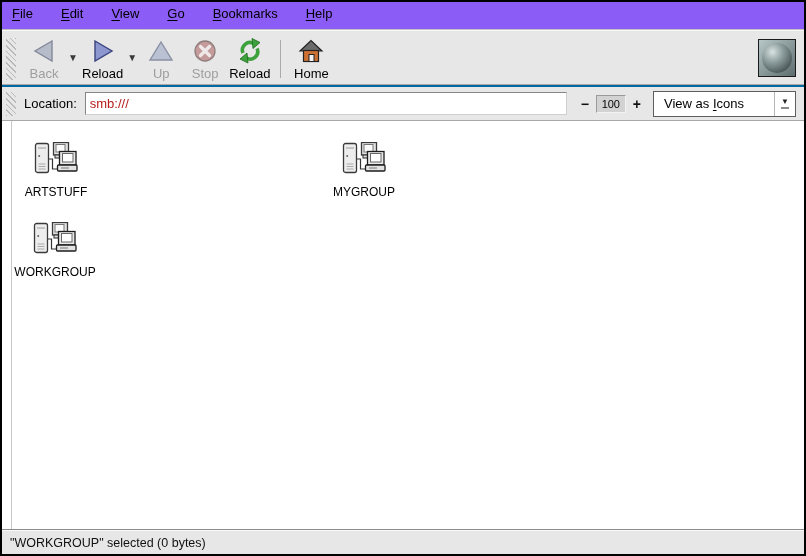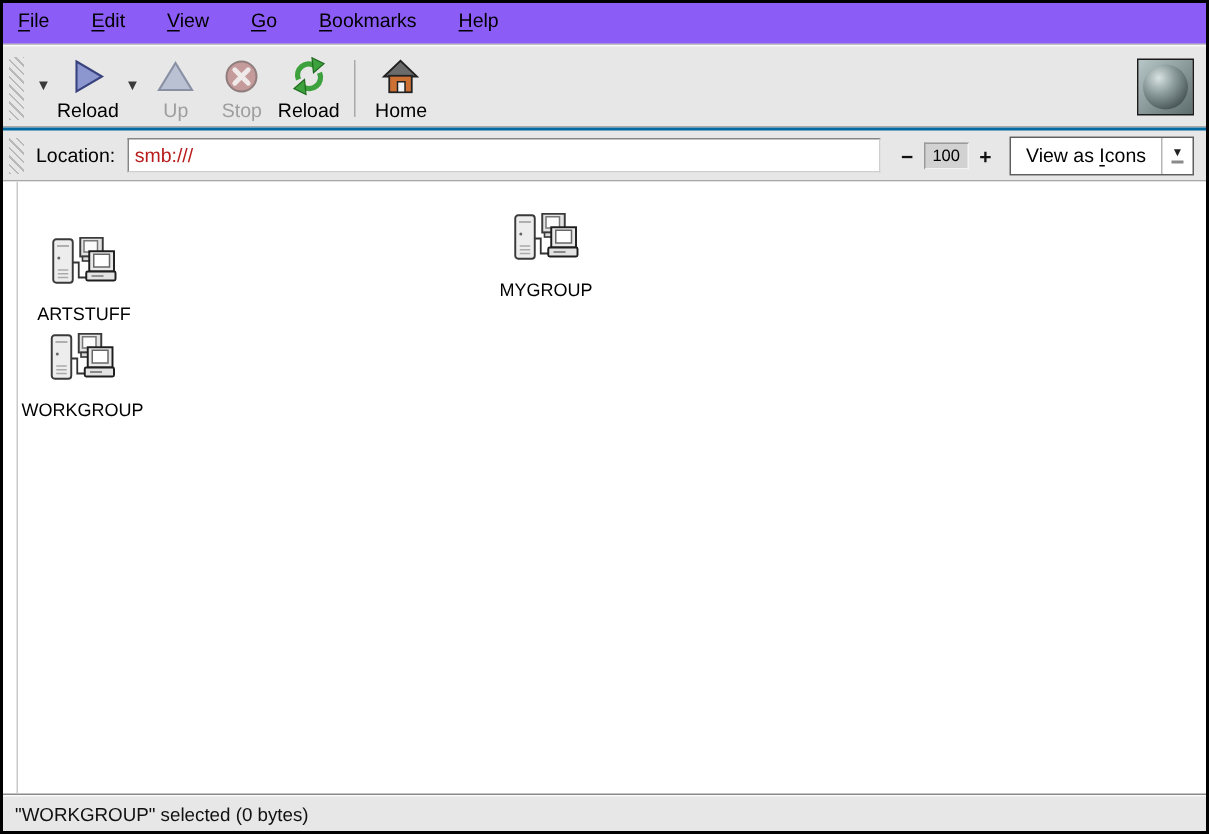--- a/index.html
+++ b/index.html
@@ -87,21 +87,21 @@
   .zoom-btn { font-size:14px; font-weight:bold; color:#111; padding:0 4px; line-height:20px; }
   .zoom-box {
     width:30px; height:18px; margin:4px 3px;
     background:#d2d2d2;
     border:1px solid #9a9a9a;
     border-bottom-color:#f2f2f2; border-right-color:#f2f2f2;
     font-size:11px; text-align:center; line-height:16px; color:#000;
   }
   .viewas {
     display:flex; align-items:stretch; height:26px;
-    background:#fff; border:1px solid #5e5e5e;
+    background:#fff; border:1px solid #5e5e5e;gap:20px;
   }
   .viewas-text { font-size:13px; padding:4px 10px 0 10px; white-space:nowrap; color:#000; }
   .viewas-arrow {
     width:21px; border-left:1px solid #b5b5b5;
     display:flex; flex-direction:column; align-items:center; justify-content:center;
   }
   .viewas-arrow .ar { font-size:8px; color:#222; line-height:6px; }
   .viewas-arrow .bar { width:8px; height:2px; background:#8a8a8a; margin-top:2px; }
 
   
@@ -135,20 +135,28 @@
     <span class="menu-item"><span></span><span class="mn">E</span><span>dit</span></span>
     <span class="menu-item"><span></span><span class="mn">V</span><span>iew</span></span>
     <span class="menu-item"><span></span><span class="mn">G</span><span>o</span></span>
     <span class="menu-item"><span></span><span class="mn">B</span><span>ookmarks</span></span>
     <span class="menu-item"><span></span><span class="mn">H</span><span>elp</span></span>
   </div>
 
   <div class="toolbar">
     <div class="grip"></div>
 
+    <div class="tbtn disabled">
+      <span class="ticon">
+        <svg width="26" height="26" viewBox="0 0 26 26">
+            <polygon points="21,3 4,13 21,23" fill="#b7bcc9" stroke="#83889b" stroke-width="1.4"></polygon>
+          </svg>
+      </span>
+      <span class="tlabel">Back</span>
+    </div>
     <div class="chev">
         <span>▼</span>
       </div>
 
     <div class="tbtn">
       <span class="ticon">
         <svg width="26" height="26" viewBox="0 0 26 26">
             <polygon points="5,3 22,13 5,23" fill="#8c97d0" stroke="#39437e" stroke-width="1.4"></polygon>
           </svg>
       </span>
@@ -223,21 +231,21 @@
       <span class="viewas-arrow">
         <span class="ar">▼</span>
         <span class="bar"></span>
       </span>
     </div>
   </div>
 
   <div class="content">
     <div class="splitter"></div>
 
-  <div class="icon-cell" style="left: 4px; top: 37px; justify-content: center;">
+  <div class="icon-cell" style="left: 4px; top: 21px; justify-content: center;">
       <span>
         <svg width="44" height="34" viewBox="0 0 44 34">
           <path d="M14.5,17 h4 v10 h6" fill="none" stroke="#333" stroke-width="1.2"></path>
           <rect x="1.5" y="1.5" width="13" height="29" rx="2" fill="#ededed" stroke="#3a3a3a" stroke-width="1.3"></rect>
           <line x1="4" y1="6" x2="12" y2="6" stroke="#9a9a9a" stroke-width="1"></line>
           <circle cx="5.2" cy="14" r="1" fill="#666"></circle>
           <line x1="4.5" y1="22" x2="11.5" y2="22" stroke="#aaa" stroke-width="1"></line>
           <line x1="4.5" y1="24.5" x2="11.5" y2="24.5" stroke="#aaa" stroke-width="1"></line>
           <line x1="4.5" y1="27" x2="11.5" y2="27" stroke="#aaa" stroke-width="1"></line>
           <rect x="19.5" y="0.5" width="15" height="12.5" fill="#e3e3e3" stroke="#3a3a3a" stroke-width="1.3"></rect>

